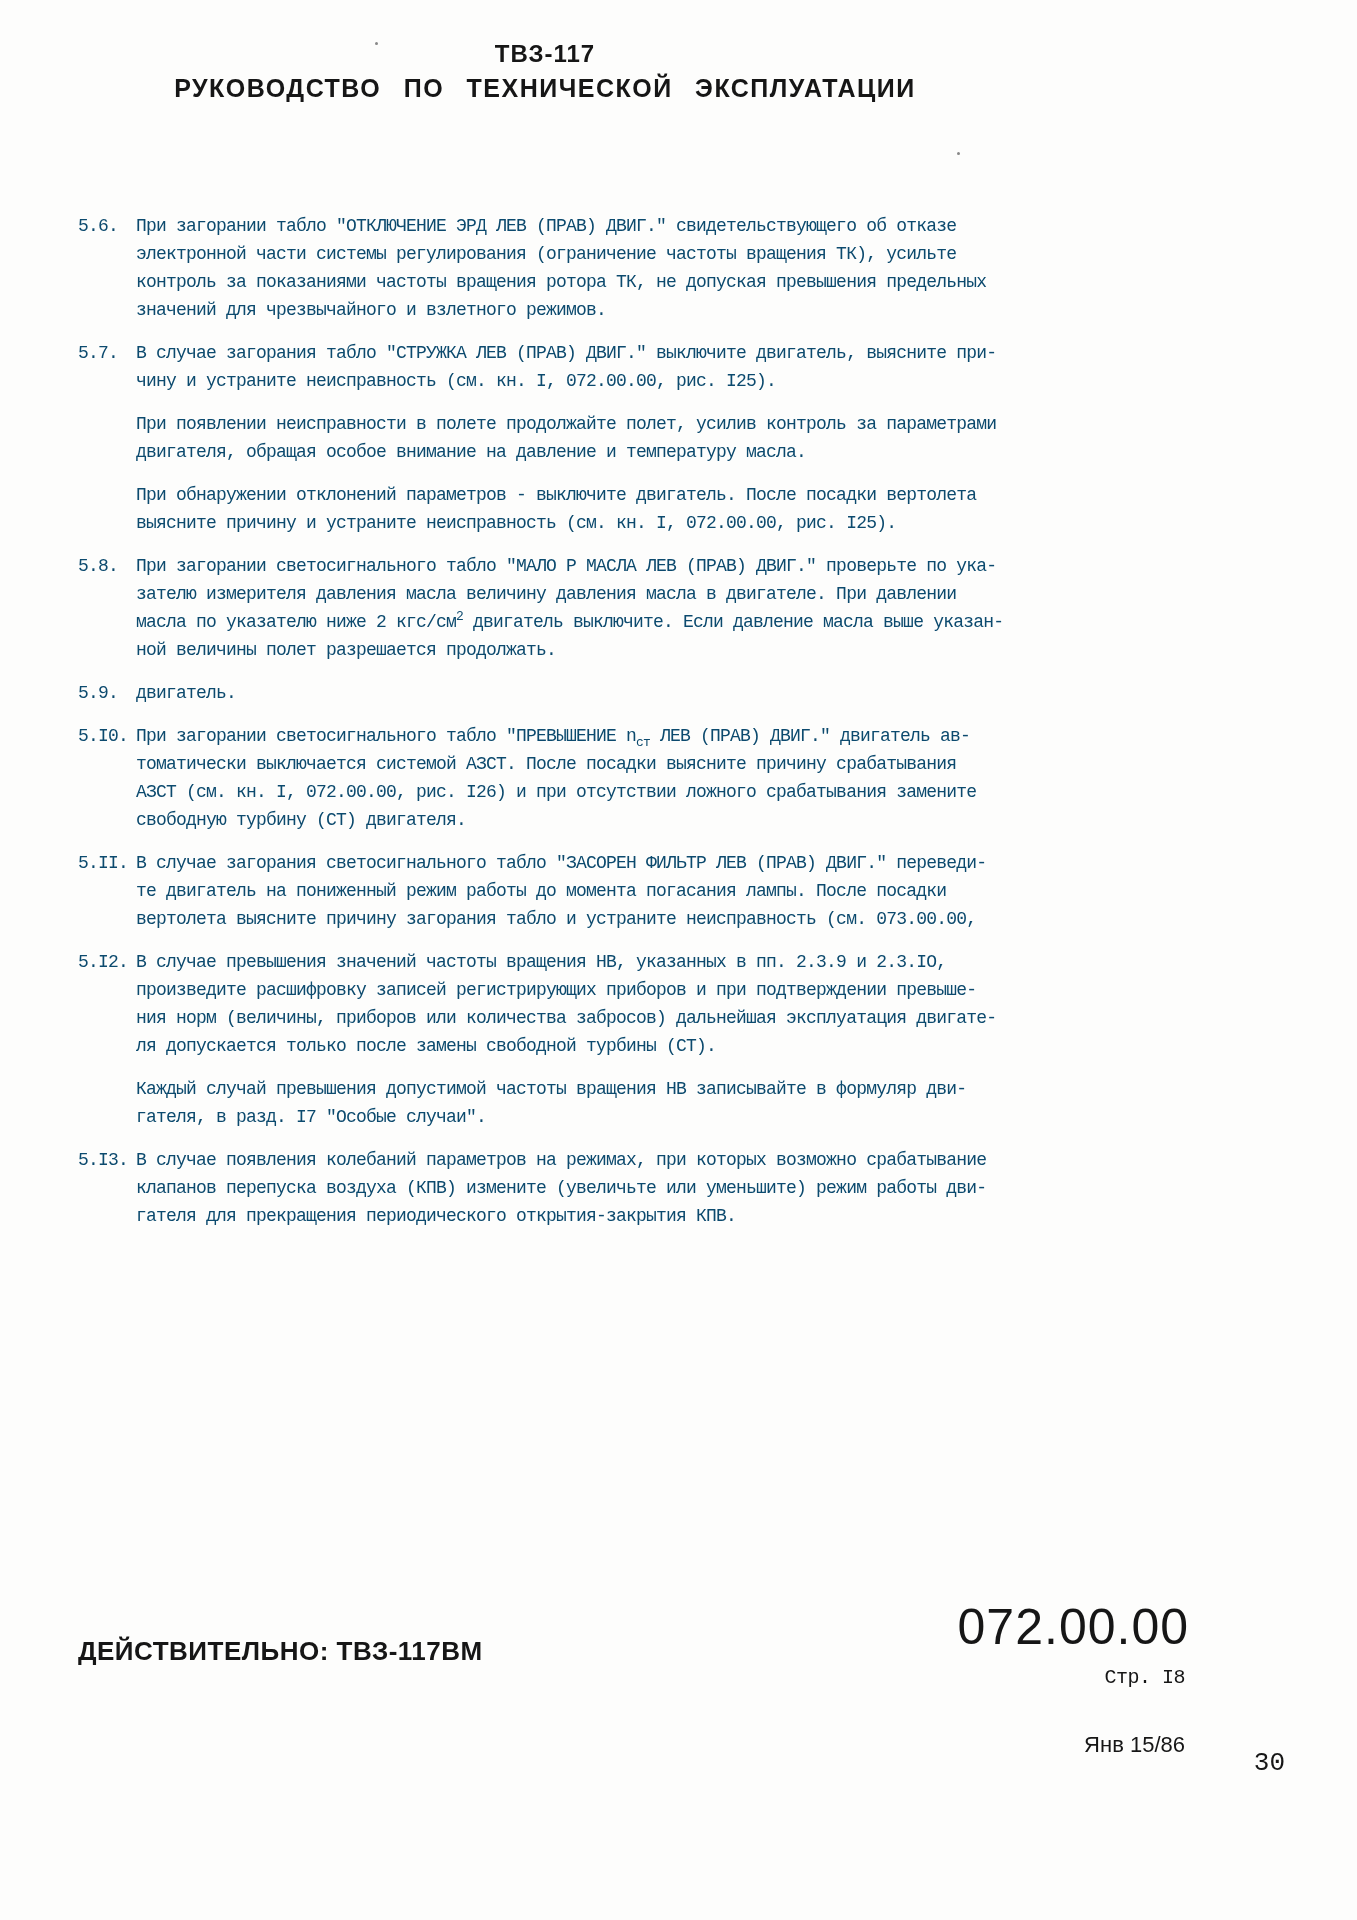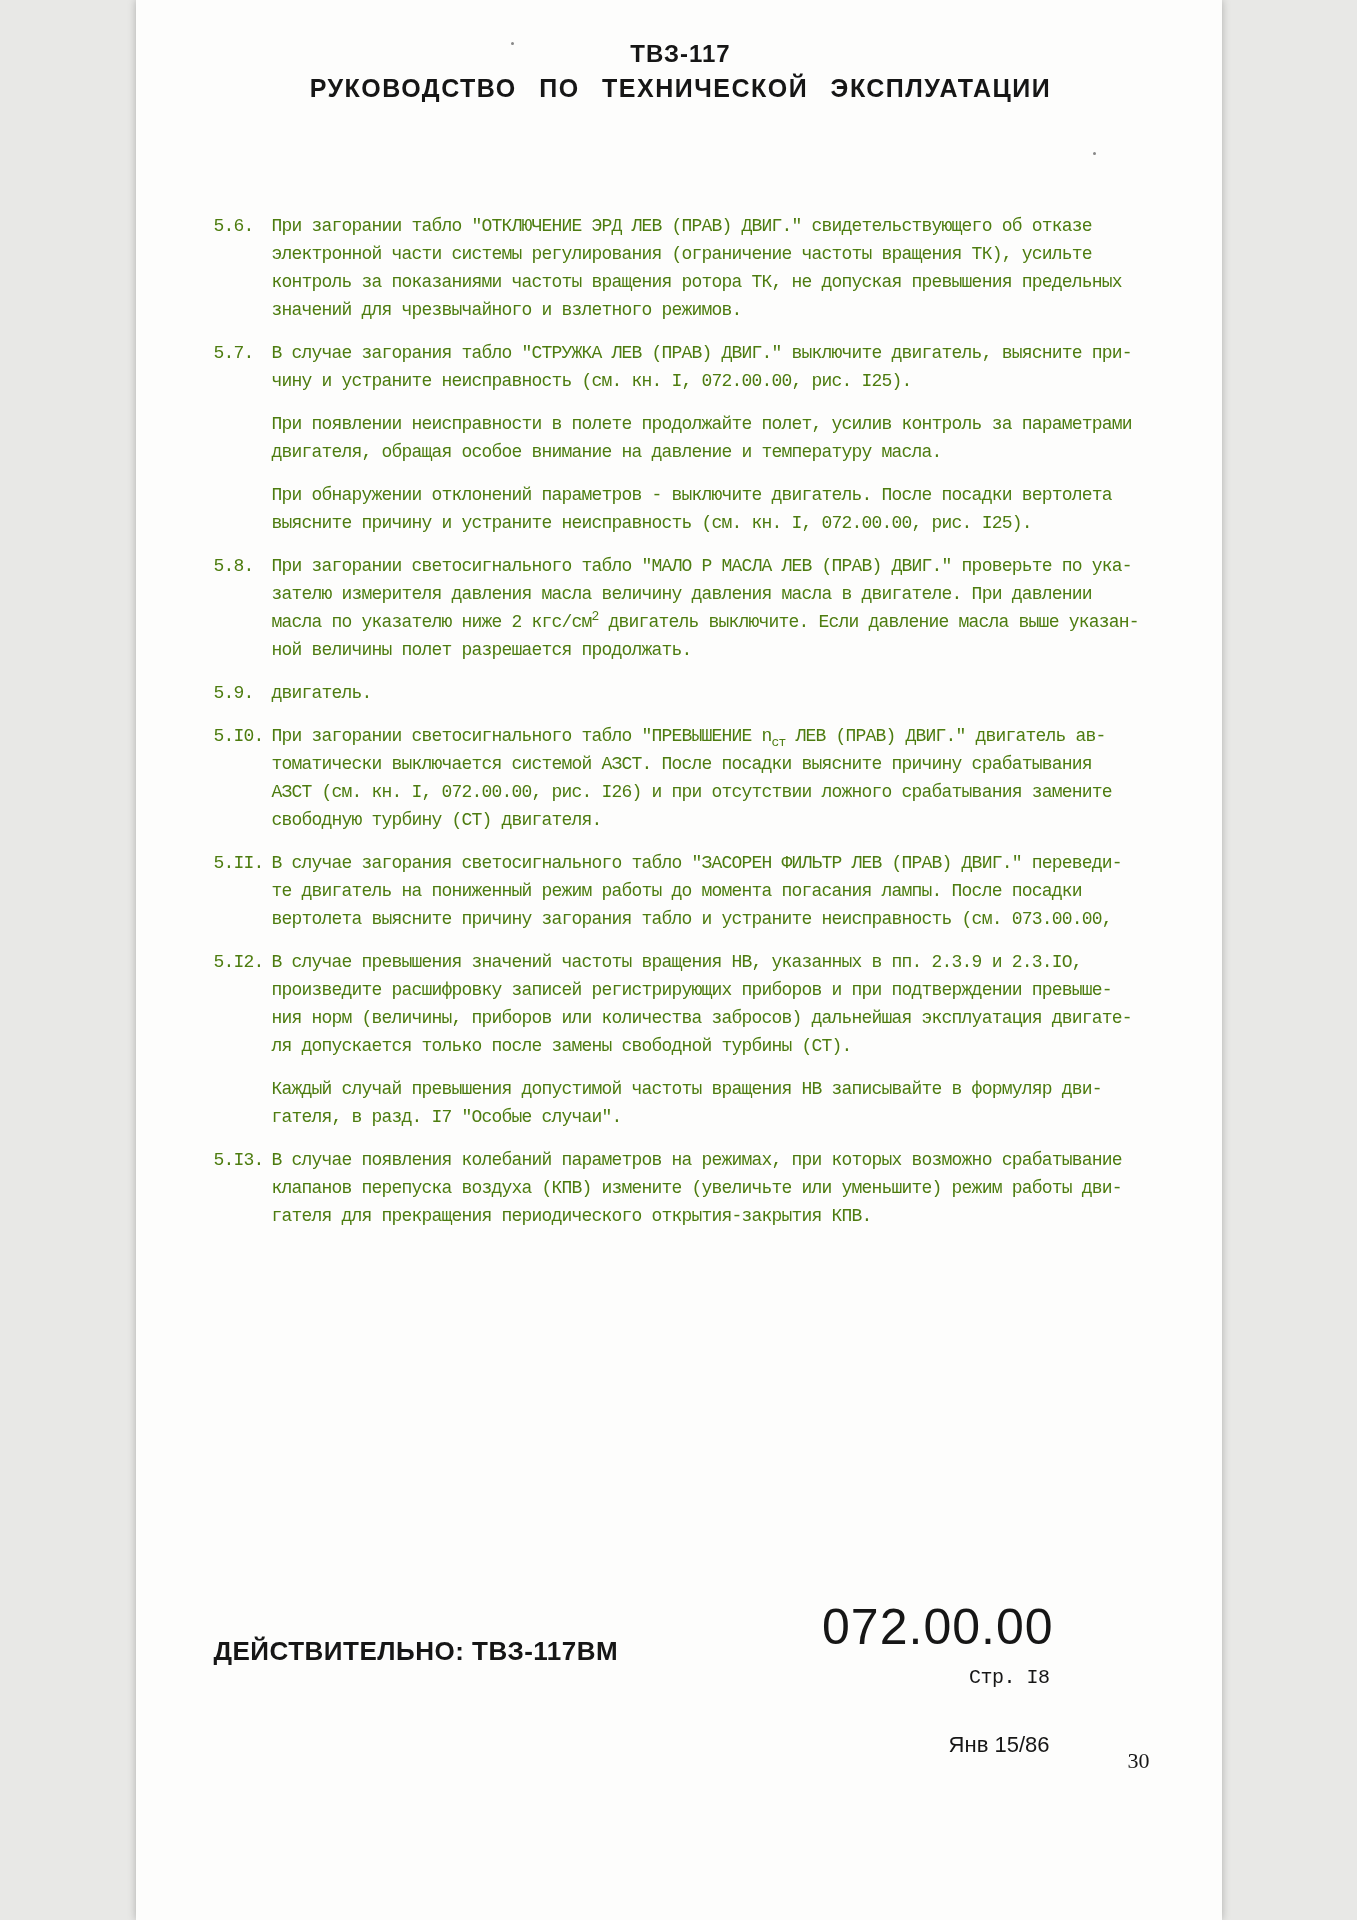--- a/index.html
+++ b/index.html
@@ -1,18 +1,18 @@
 <!DOCTYPE html>
 <html lang="ru"><head>
 <meta charset="utf-8">
 <style>
   html,body{margin:0;padding:0;background:#e8e8e6;}
   .page{
     position:relative;
-    width:1086px;height:1920px;
+    width:1357px;height:1920px;
     margin:0 auto;
     background:#fdfdfc;
     color:#161616;
     overflow:hidden;
     box-shadow:0 0 8px rgba(0,0,0,.25);
   }
   
   .header{
     margin-top:40px;
     width:1090px;
@@ -23,21 +23,21 @@
   .header .model{font-size:24px;letter-spacing:1px;}
   .header .title{font-size:25px;letter-spacing:1.5px;word-spacing:14px;margin-top:6px;}
   
   .body-block{
     position:absolute;
     left:78px;top:212px;
     width:1010px;
     font-family:"Liberation Mono","DejaVu Sans Mono",monospace;
     font-size:18px;
     letter-spacing:-0.8px;
-    color:#4d7c0f;
+    color:#0c4a6e;
   }
   .section{display:flex;margin-bottom:15px;}
   .sec-num{width:58px;flex-shrink:0;line-height:28px;}
   .sec-text{flex:1;}
   .para{margin-bottom:15px;}
   .para:last-child{margin-bottom:0;}
   .tline{line-height:28px;white-space:pre;}
   .sup{vertical-align:super;font-size:0.72em;line-height:0;}
   .sub{vertical-align:sub;font-size:0.72em;line-height:0;}
   
@@ -56,22 +56,22 @@
     font-family:"Liberation Mono","DejaVu Sans Mono",monospace;
     font-size:20px;letter-spacing:-0.5px;
   }
   .footer-date{
     position:absolute;right:172px;top:1732px;
     font-family:"Liberation Sans",sans-serif;
     font-size:22px;
   }
   .footer-sheet{
     position:absolute;right:72px;top:1748px;
-    font-family:Liberation Serif, serif;
-    font-size:22px;
+    font-family:Liberation Mono, monospace;
+    font-size:26px;
   }
   
   .speck{position:absolute;background:#555;border-radius:50%;opacity:.7;}
 </style>
 </head>
 <body>
 
 <div class="page">
 
   <div class="header">

